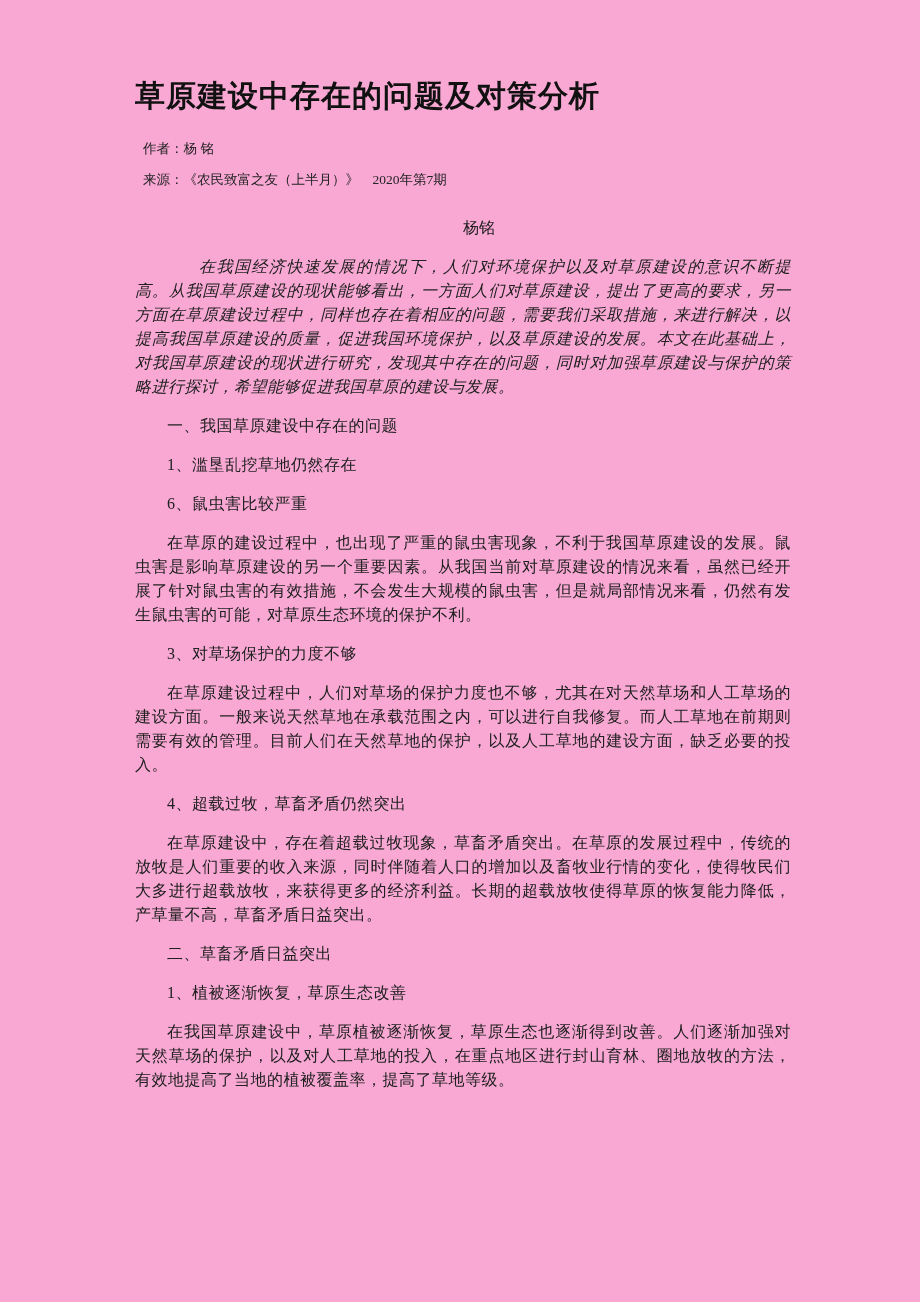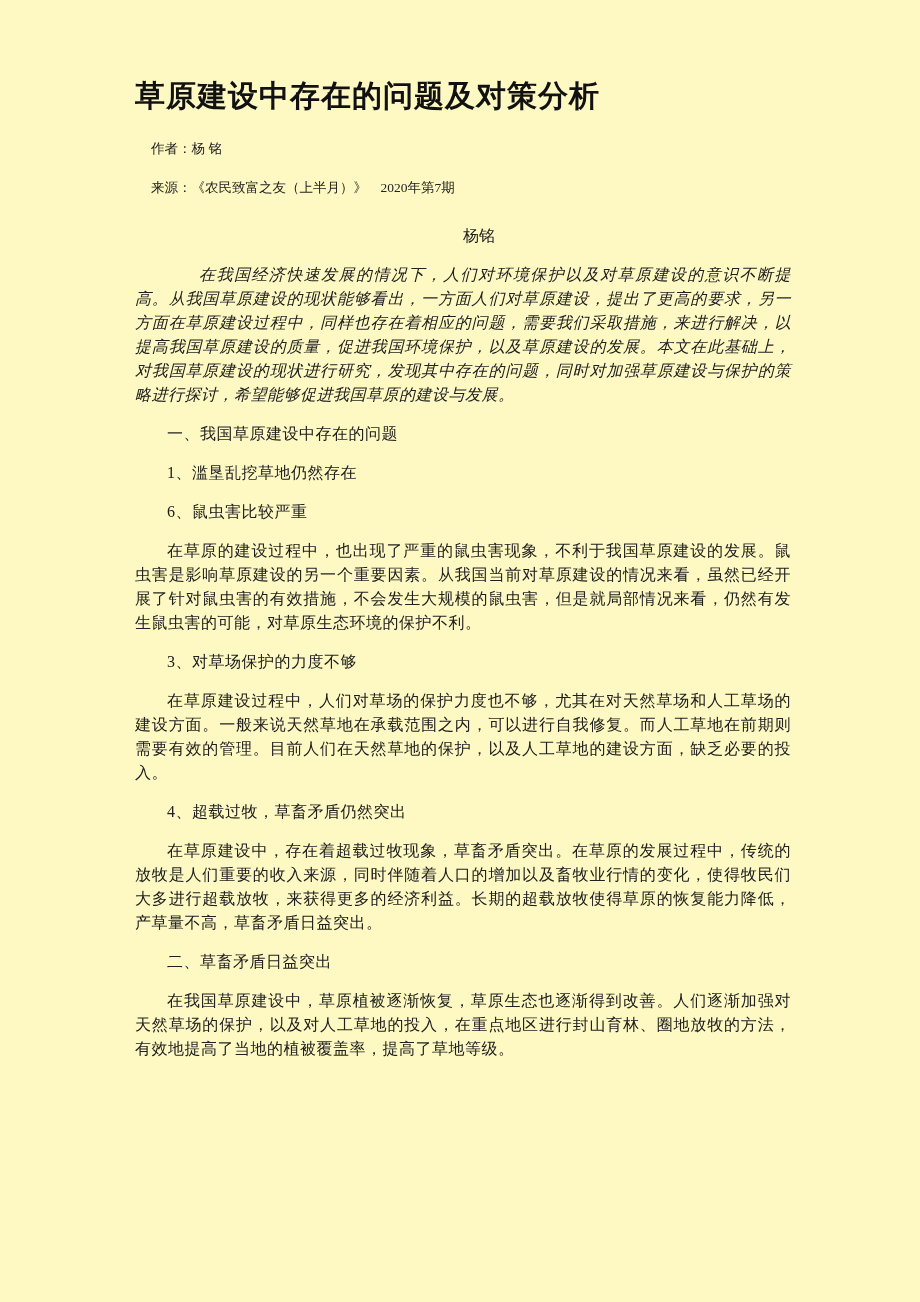--- a/index.html
+++ b/index.html
@@ -4,21 +4,21 @@
 <style>
   html, body {
     margin: 0;
     padding: 0;
     background: #ffffff;
   }
   .page {
     position: relative;
     width: 920px;
     height: 1302px;
-    background: #fef9c3;
+    background: #f9a8d4;
     overflow: hidden;
     font-family: "Liberation Serif", "DejaVu Serif", serif;
     color: #1c1c1c;
   }
   .content {
     position: absolute;
     left: 135px;
     top: 0;
     width: 656px;
   }
@@ -31,21 +31,21 @@
     letter-spacing: 1px;
     color: #111111;
   }
   .meta {
     margin-top: 22px;
     font-size: 13.5px;
     line-height: 23px;
     color: #222222;
   }
   .meta div {
-    margin: 16px;
+    margin: 8px;
   }
   .byline {
     margin: 25px 0 0 0;
     font-size: 16px;
     line-height: 24px;
     text-indent: 2em;
     text-align: center;
   }
   .para {
     margin: 15px 0;
@@ -90,17 +90,18 @@
     <p class="para">3、对草场保护的力度不够</p>
 
     <p class="para">在草原建设过程中，人们对草场的保护力度也不够，尤其在对天然草场和人工草场的建设方面。一般来说天然草地在承载范围之内，可以进行自我修复。而人工草地在前期则需要有效的管理。目前人们在天然草地的保护，以及人工草地的建设方面，缺乏必要的投入。</p>
 
     <p class="para">4、超载过牧，草畜矛盾仍然突出</p>
 
     <p class="para">在草原建设中，存在着超载过牧现象，草畜矛盾突出。在草原的发展过程中，传统的放牧是人们重要的收入来源，同时伴随着人口的增加以及畜牧业行情的变化，使得牧民们大多进行超载放牧，来获得更多的经济利益。长期的超载放牧使得草原的恢复能力降低，产草量不高，草畜矛盾日益突出。</p>
 
     <p class="para">二、草畜矛盾日益突出</p>
 
+    <p class="para">1、植被逐渐恢复，草原生态改善</p>
 
     <p class="para">在我国草原建设中，草原植被逐渐恢复，草原生态也逐渐得到改善。人们逐渐加强对天然草场的保护，以及对人工草地的投入，在重点地区进行封山育林、圈地放牧的方法，有效地提高了当地的植被覆盖率，提高了草地等级。</p>
 
   </div>
 </div>
 
 </body></html>

